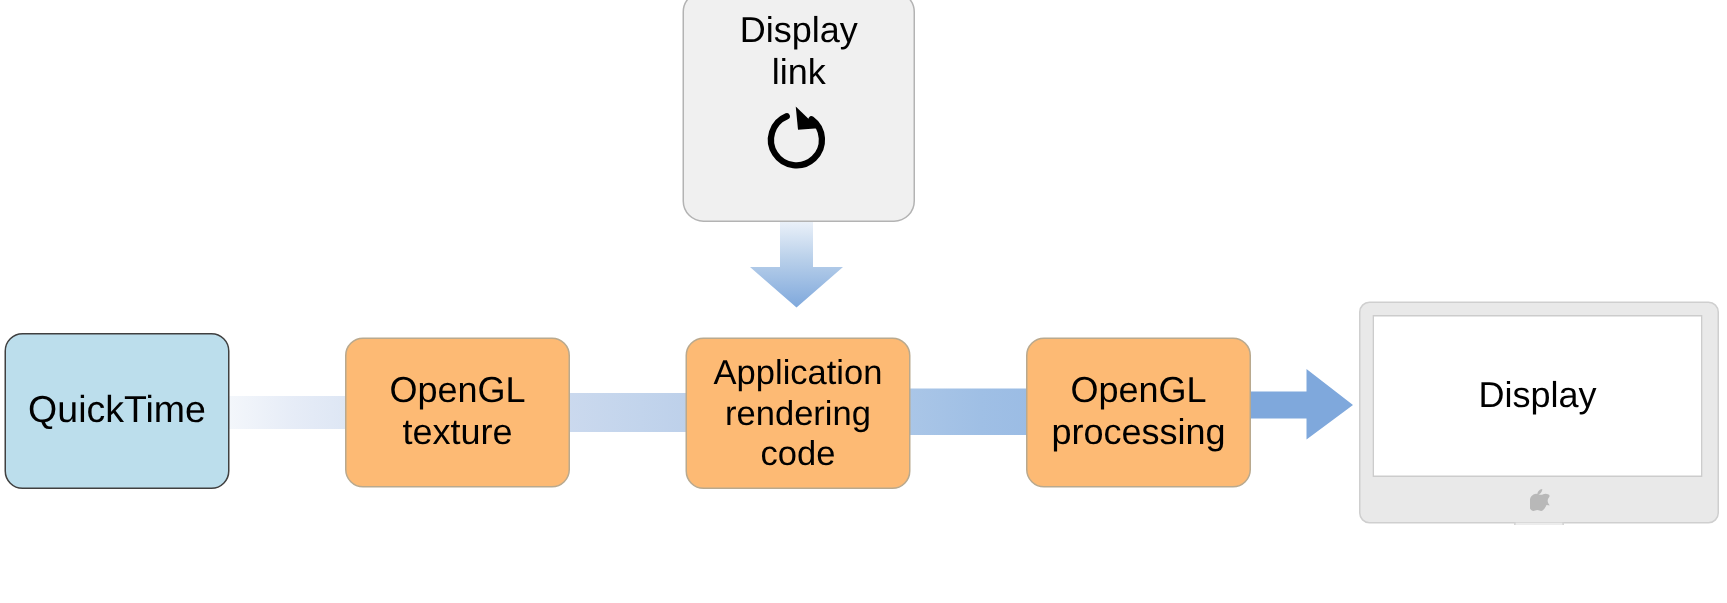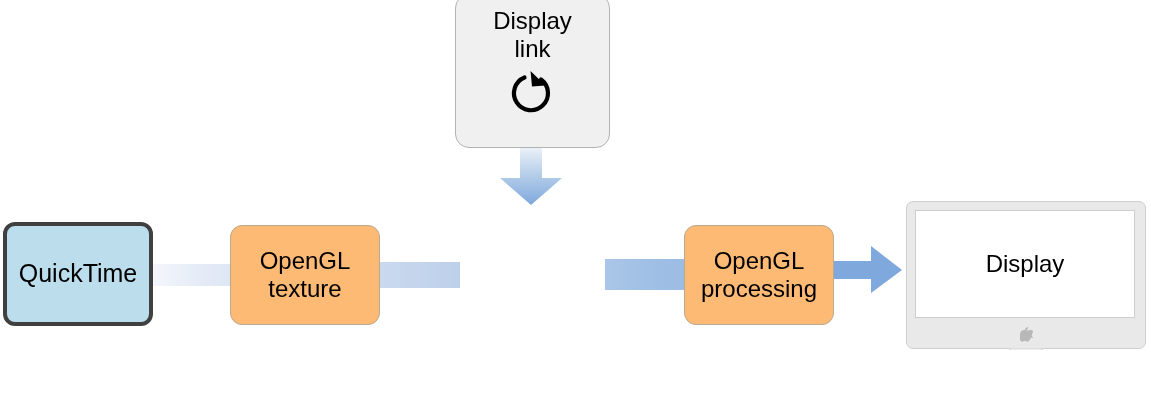--- a/index.html
+++ b/index.html
@@ -34,21 +34,21 @@
   .node .label {
     display: block;
     white-space: pre-line;
   }
 
   
   #node-quicktime {
     left: 3px;  top: 222px;
     width: 150px; height: 104px;
     background: #bcdeec;
-    border: 4px solid #404040;
+    border: 1px solid #404040;
     font-size: 25px;
     align-items: center;
   }
 
   
   .node-orange {
     background: #fdba74;
     border: 1px solid #b9a98e;
     font-size: 24px;
   }
@@ -195,20 +195,25 @@
 
   <div class="node" id="node-quicktime">
     <span class="label">QuickTime</span>
   </div>
 
   <div class="node node-orange" id="node-opengl-texture">
     <span class="label">OpenGL
 texture</span>
   </div>
 
+  <div class="node node-orange" id="node-app-rendering">
+    <span class="label">Application
+rendering
+code</span>
+  </div>
 
   <div class="node node-orange" id="node-opengl-processing">
     <span class="label">OpenGL
 processing</span>
   </div>
 
   <div class="connector" id="arrow-to-display">
     <svg width="72" height="48" viewBox="0 0 72 48" aria-hidden="true">
       <path d="M 0 15 L 40 15 L 40 0 L 71 24 L 40 47 L 40 33 L 0 33 Z" fill="#7fa8dc"></path>
     </svg>

